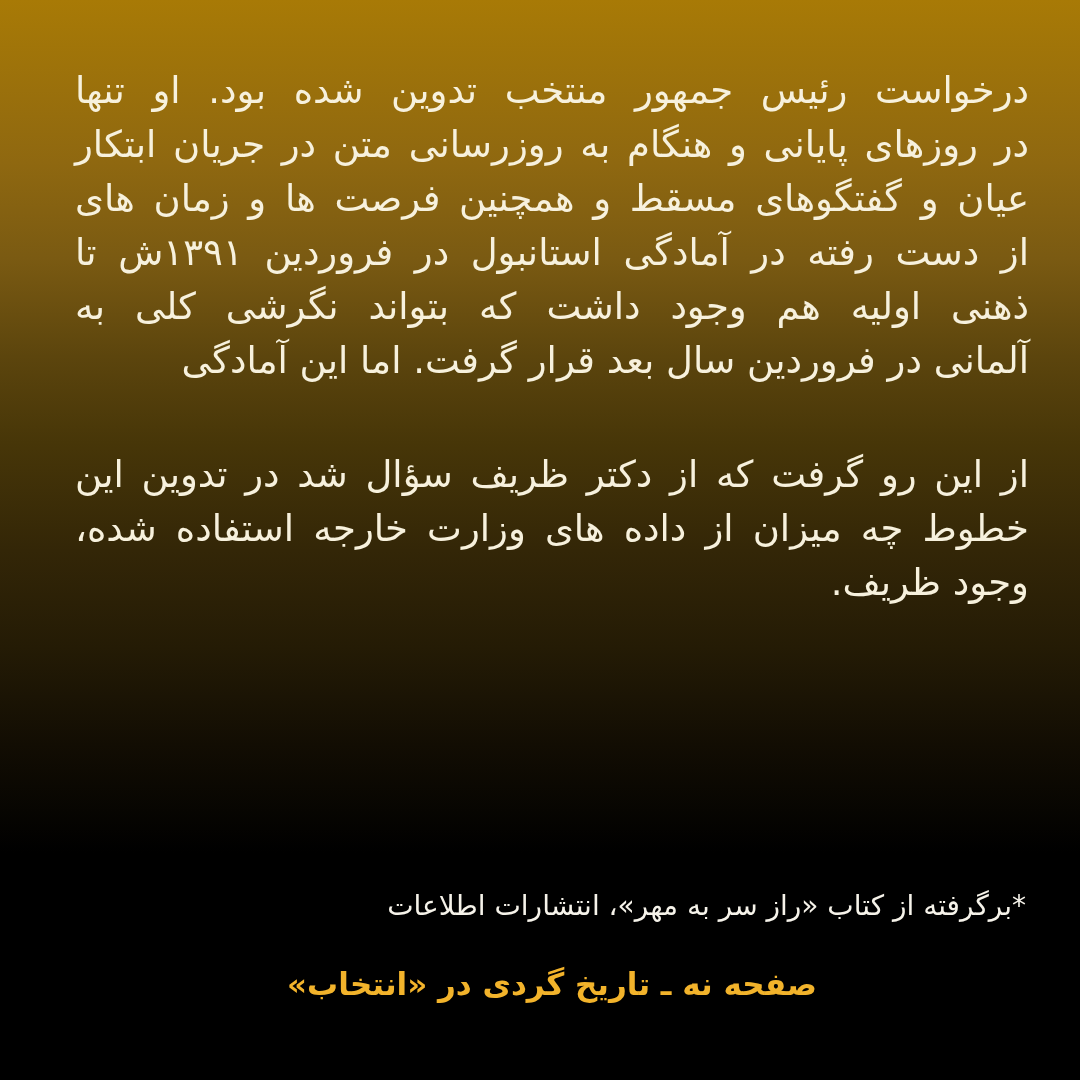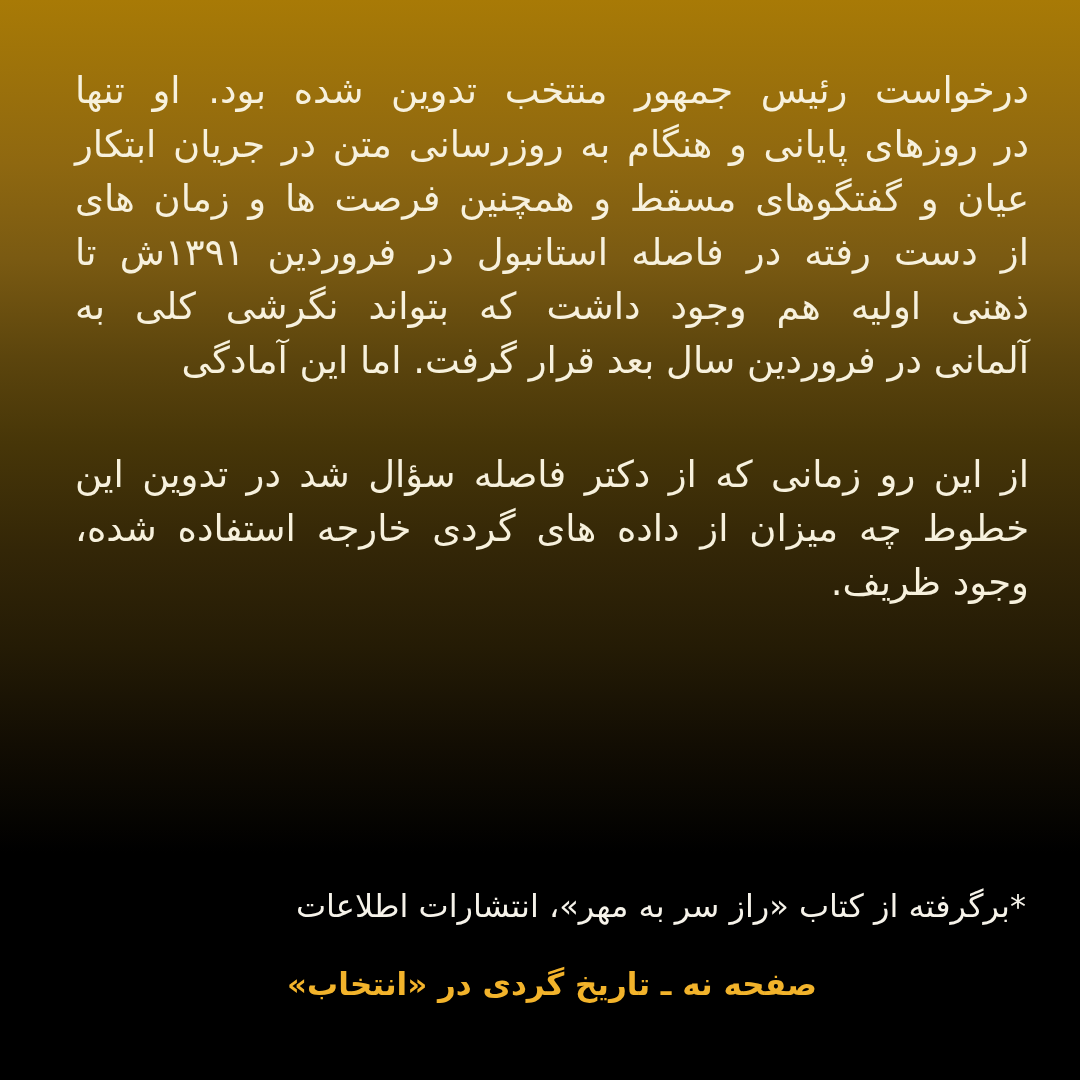--- a/index.html
+++ b/index.html
@@ -46,21 +46,21 @@
   .para .line:last-child {
     text-align-last: right;
   }
   .footnote {
     position: absolute;
     top: 884px;
     right: 78px;
     left: 78px;
     text-align: right;
     color: #f6f3ea;
-    font-size: 32px;
+    font-size: 28px;
     line-height: 44px;
   }
   .caption {
     position: absolute;
     top: 964px;
     right: 0;
     left: 0;
     text-align: center;
     font-weight: bold;
     font-size: 31px;
@@ -69,25 +69,25 @@
 </style>
 </head>
 <body>
 
 <div class="canvas">
   <div class="body-text">
       <div class="para">
         <div class="line">درخواست رئیس جمهور منتخب تدوین شده بود. او تنها</div>
         <div class="line">در روزهای پایانی و هنگام به روزرسانی متن در جریان ابتکار</div>
         <div class="line">عیان و گفتگوهای مسقط و همچنین فرصت ها و زمان های</div>
-        <div class="line">از دست رفته در فاصله استانبول در فروردین ۱۳۹۱ش تا</div>
+        <div class="line">از دست رفته در آمادگی استانبول در فروردین ۱۳۹۱ش تا</div>
         <div class="line">ذهنی اولیه هم وجود داشت که بتواند نگرشی کلی به</div>
         <div class="line">آلمانی در فروردین سال بعد قرار گرفت. اما این آمادگی</div>
       </div>
       <div class="para">
-        <div class="line">از این رو زمانی که از دکتر فاصله سؤال شد در تدوین این</div>
-        <div class="line">خطوط چه میزان از داده های گردی خارجه استفاده شده،</div>
+        <div class="line">از این رو گرفت که از دکتر ظریف سؤال شد در تدوین این</div>
+        <div class="line">خطوط چه میزان از داده های وزارت خارجه استفاده شده،</div>
         <div class="line">وجود ظریف.</div>
       </div>
     </div>
   <div class="footnote">*برگرفته از کتاب «راز سر به مهر»، انتشارات اطلاعات</div>
   <div class="caption" style="color: rgb(242, 179, 43);">صفحه نه ـ تاریخ گردی در «انتخاب»</div>
 </div>
 
 </body></html>

